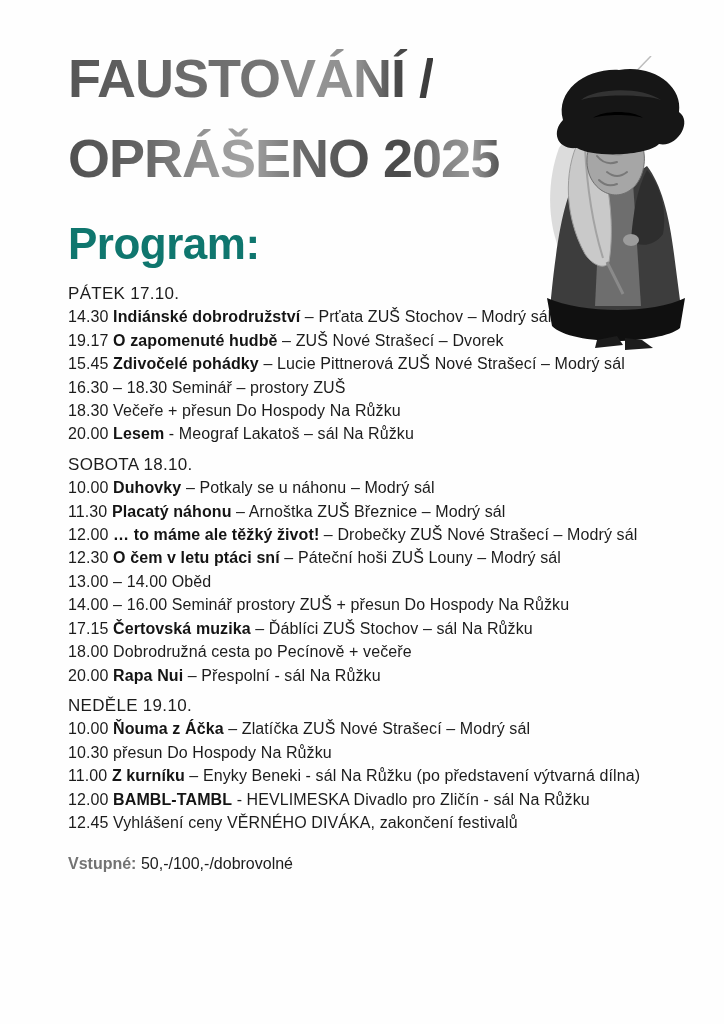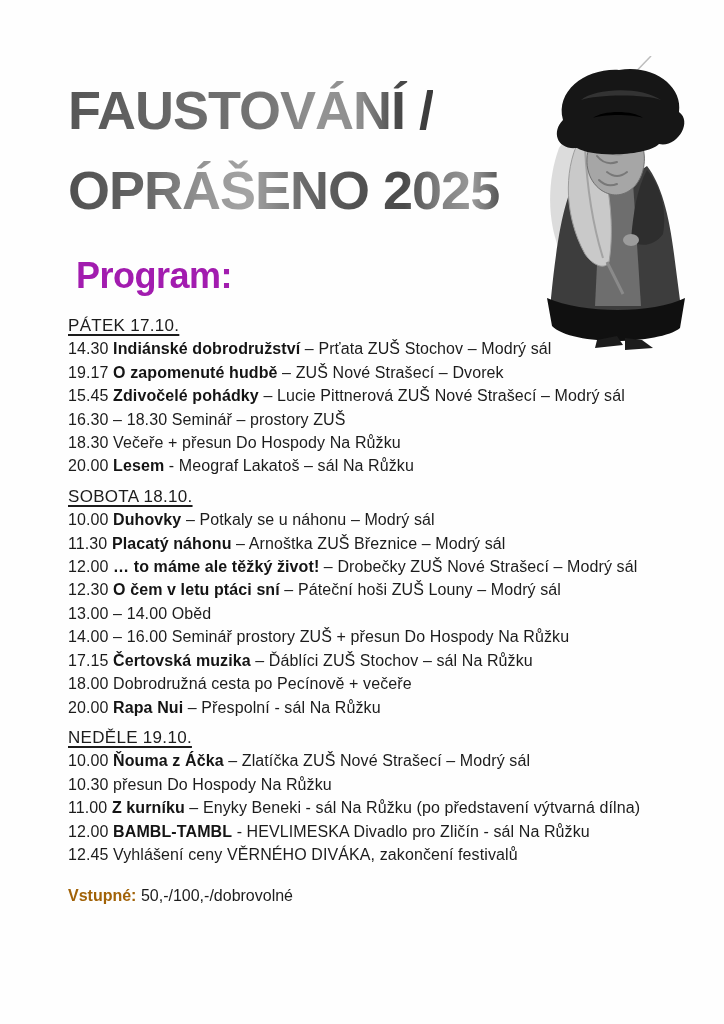--- a/index.html
+++ b/index.html
@@ -13,21 +13,21 @@
     position: relative;
     overflow: hidden;
     font-family: "Liberation Sans", sans-serif;
     color: #1a1a1a;
   }
   .page {
     position: relative;
     width: 724px;
     height: 1024px;
     background: #fefefe;
-    padding: 70px 30px 0 68px;
+    padding: 38px 30px 0 68px;
     box-sizing: border-box;
   }
   
   .title-block { margin: 0; }
   .title-line {
     display: inline-block;
     font-size: 54px;
     font-weight: bold;
     line-height: 80px;
     letter-spacing: -1px;
@@ -44,59 +44,58 @@
     }
     .title-line-2 {
       background-image: linear-gradient(90deg,#505050 0%,#666666 18%,#969696 32%,#a4a4a4 42%,#6a6a6a 55%,#525252 66%,#4a4a4a 78%,#7e7e7e 86%,#9a9a9a 94%,#555555 100%);
       -webkit-background-clip: text;
       background-clip: text;
       color: transparent;
     }
   }
   
   .program-heading {
-    margin: 22px 0 0 8px;
-    font-size: 36px;
+    margin: 22px 0 0 0;
+    font-size: 44px;
     line-height: 48px;
     font-weight: bold;
-    color: #a21caf;
+    color: #0f766e;
     letter-spacing: -0.5px;
   }
   
   .sections { position: relative; z-index: 2; }
   .section { margin: 0; }
   .section .section-heading {
     display: inline-block;
     margin: 14px 0 0 0;
     font-size: 17px;
     line-height: 23.4px;
     font-weight: normal;
     color: #1c1c1c;
-    text-decoration: underline;
     text-decoration-thickness: 1.5px;
     text-underline-offset: 3px;
     letter-spacing: 0.3px;
   }
   .section + .section .section-heading { margin-top: 7px; }
   .item {
     font-size: 16px;
     line-height: 23.4px;
     color: #1c1c1c;
     white-space: nowrap;
     letter-spacing: 0.1px;
   }
   .item b { font-weight: bold; color: #141414; }
   
   .footer-line {
     margin-top: 18px;
     font-size: 16px;
     line-height: 23.4px;
     color: #1c1c1c;
   }
-  .footer-line b { font-weight: bold; color: #a16207; }
+  .footer-line b { font-weight: bold; color: #737373; }
   
   .puppet {
     position: absolute;
     left: 521px;
     top: 56px;
     width: 192px;
     height: 296px;
     z-index: 1;
   }
 </style>

